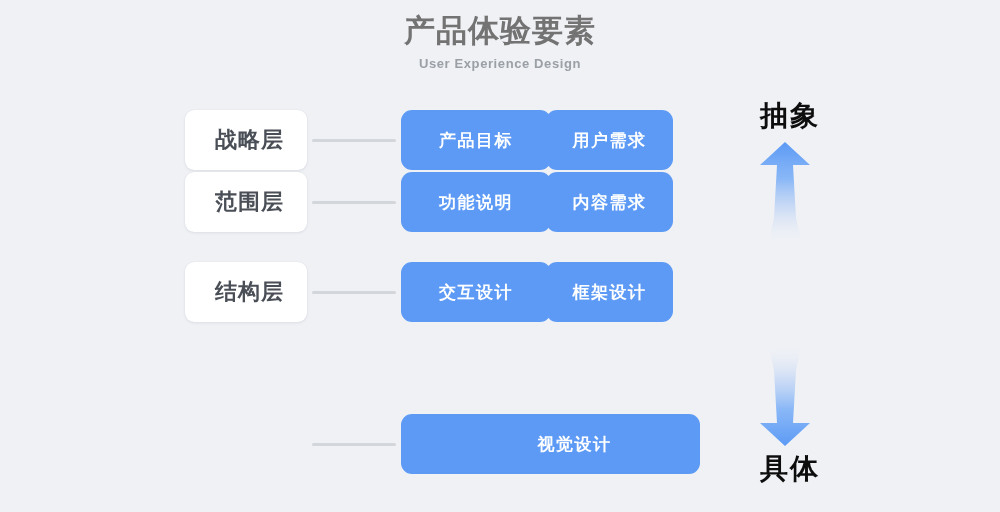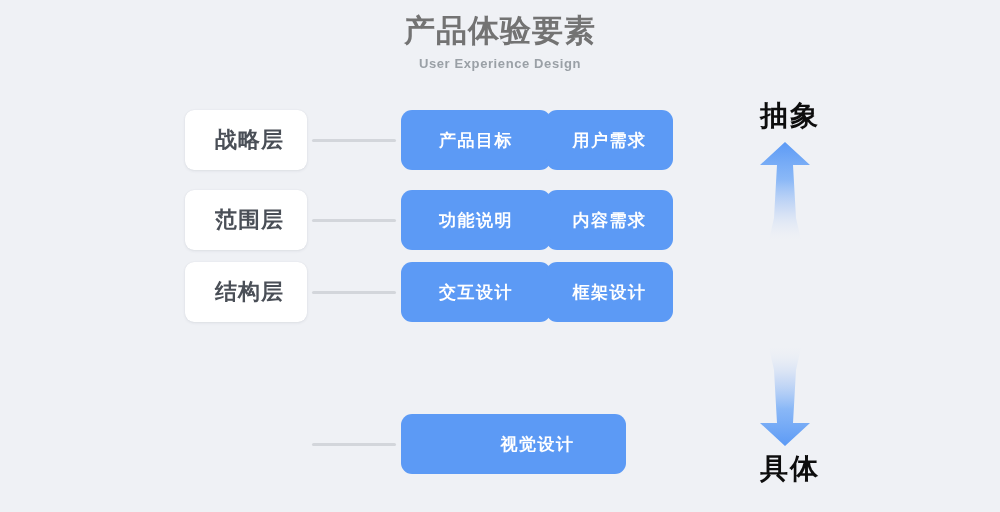--- a/index.html
+++ b/index.html
@@ -98,21 +98,21 @@
     align-items: center;
     justify-content: center;
     font-size: 17px;
     font-weight: bold;
     color: #ffffff;
     letter-spacing: 1.5px;
     box-sizing: border-box;
   }
   .card.col-a { left: 401px; width: 150px; }
   .card.col-b { left: 546px; width: 127px; }
-  .card.wide  { left: 401px; width: 225px; padding-left: 48px; }
+  .card.wide  { left: 401px; width: 299px; padding-left: 48px; }
 
   
   .axis {
     position: absolute;
     left: 700px;
     top: 0;
     width: 300px;
     height: 512px;
   }
   .axis-label {
@@ -155,21 +155,21 @@
 
 <div class="diagram">
 
   <div class="row" style="top:110px;">
     <div class="layer-label">战略层</div>
     <div class="connector"></div>
     <div class="card col-a">产品目标</div>
     <div class="card col-b">用户需求</div>
   </div>
 
-  <div class="row" style="top:190px;">
+  <div class="row" style="top:172px;">
     <div class="layer-label">范围层</div>
     <div class="connector"></div>
     <div class="card col-b">内容需求</div>
     <div class="card col-a">功能说明</div>
   </div>
 
   <div class="row" style="top:262px;">
     <div class="layer-label">结构层</div>
     <div class="connector"></div>
     <div class="card col-a">交互设计</div>

